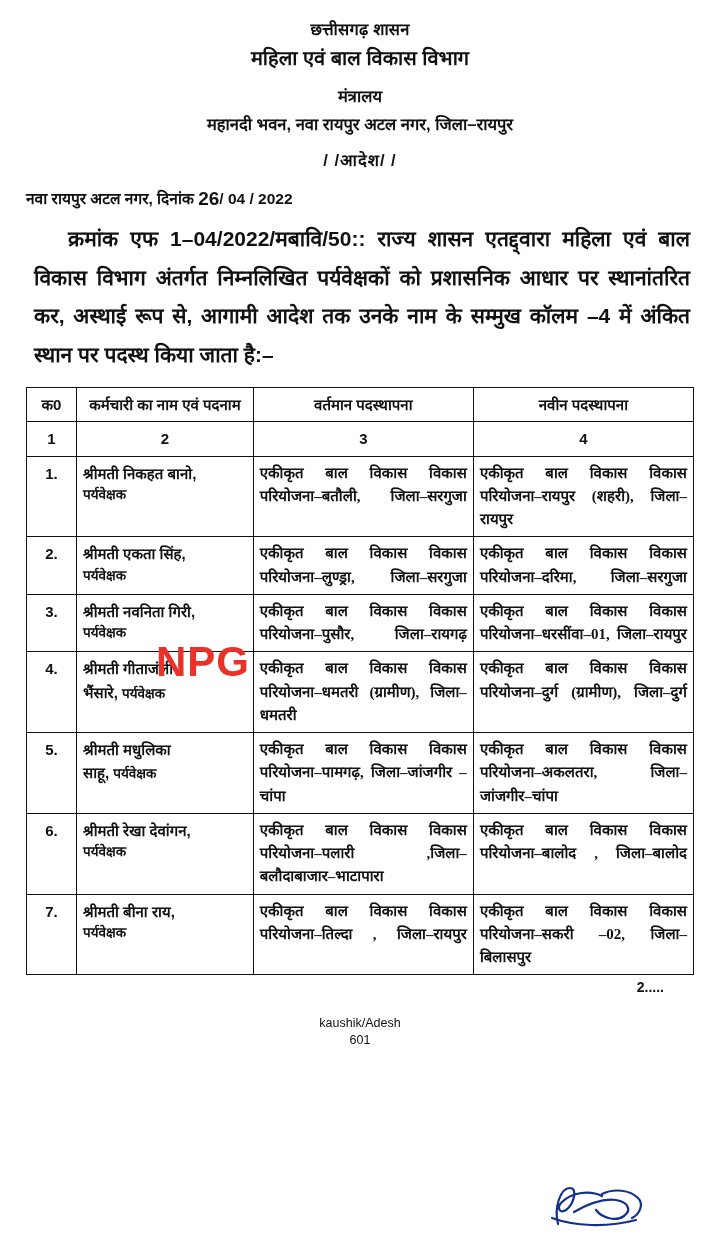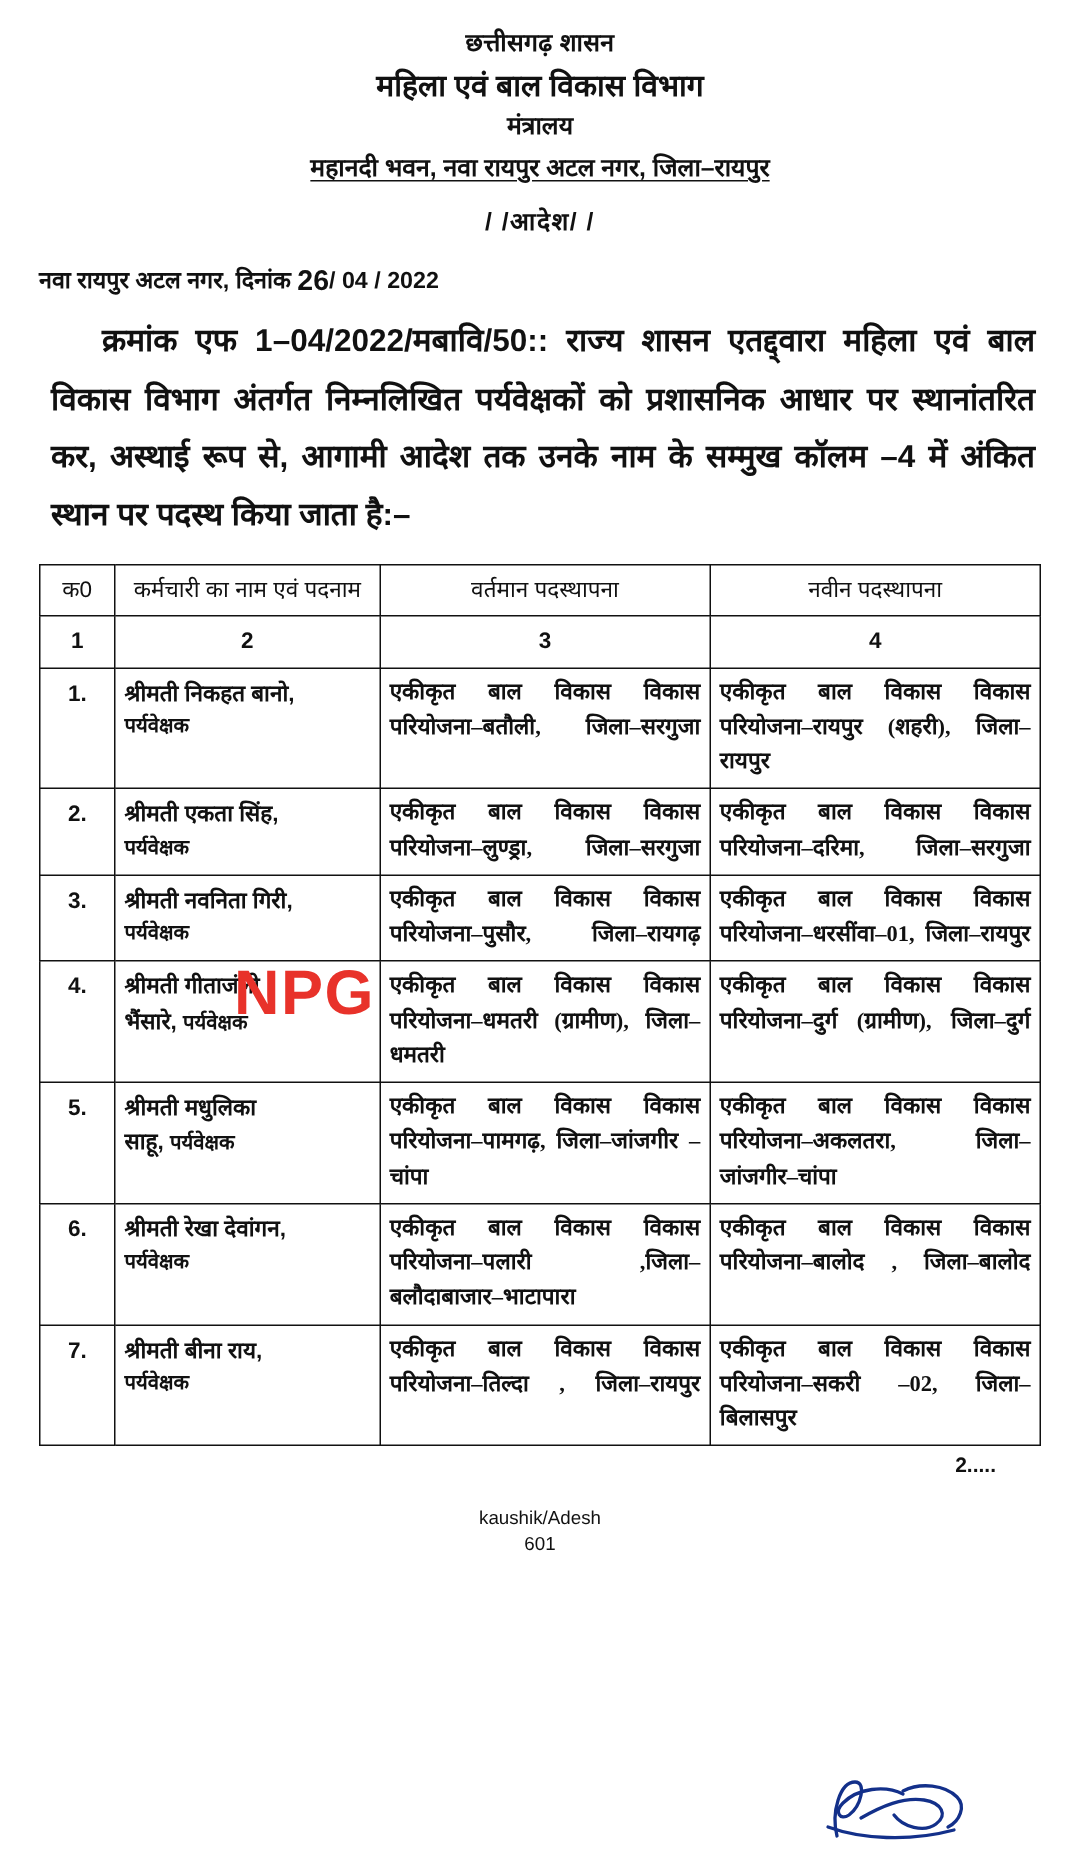--- a/index.html
+++ b/index.html
@@ -31,27 +31,26 @@
     letter-spacing: 0.2px;
   }
   .hdr .l2 {
     font-size: 20px;
     font-weight: bold;
     margin-top: 2px;
   }
   .hdr .l3 {
     font-size: 16.5px;
     font-weight: bold;
-    margin-top: 0;
+    margin-top: 12px;
   }
   .hdr .l4 {
     font-size: 16.5px;
     font-weight: bold;
     margin-top: 4px;
-    text-decoration: underline;
     text-underline-offset: 3px;
   }
   .hdr .l5 {
     font-size: 16.5px;
     font-weight: bold;
     margin-top: 12px;
     letter-spacing: 1px;
   }
   .placeline {
     margin-top: 14px;
@@ -89,21 +88,21 @@
     padding: 5px 6px;
     vertical-align: top;
     font-size: 15px;
     line-height: 1.55;
   }
   col.c1 { width: 7.5%; }
   col.c2 { width: 26.5%; }
   col.c3 { width: 33%; }
   col.c4 { width: 33%; }
   .th {
-    font-weight: normal;
+    font-weight: bold;
     font-size: 15.5px;
     padding: 7px 4px;
   }
   .numrow td {
     text-align: center;
     font-weight: bold;
     font-size: 15px;
     padding: 2px 4px;
   }
   .sno {

